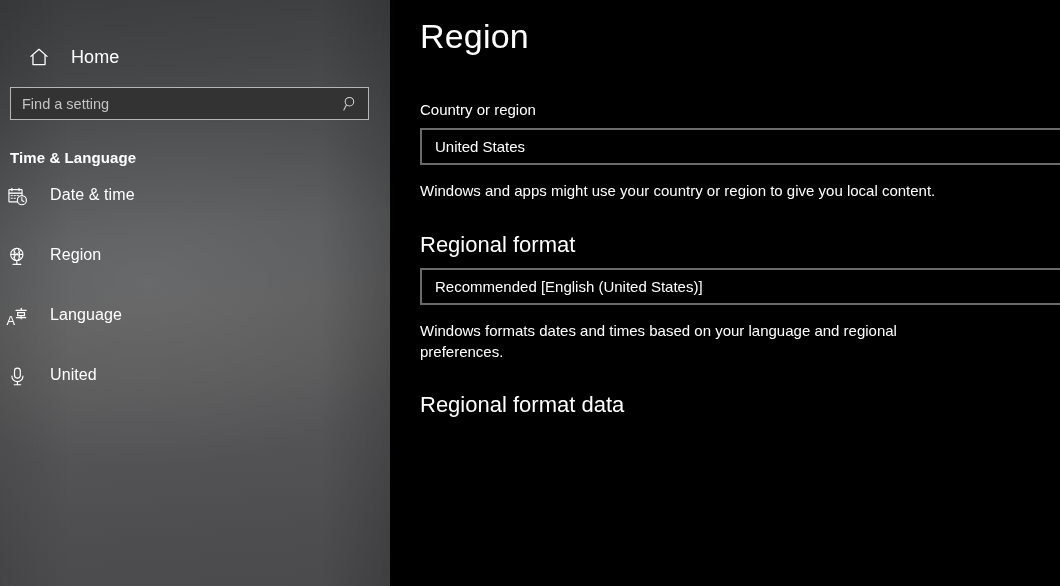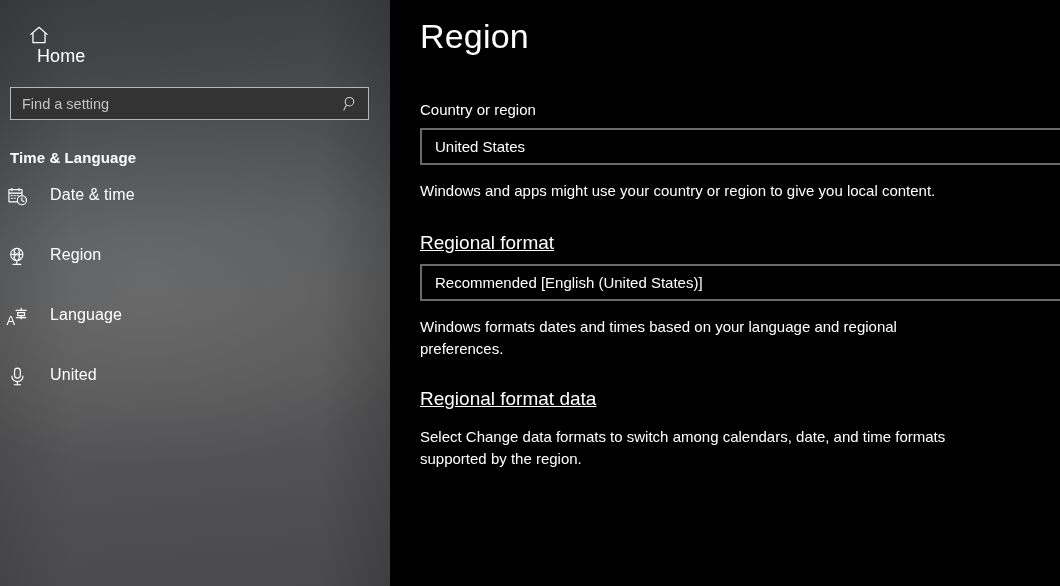--- a/index.html
+++ b/index.html
@@ -38,25 +38,25 @@
   }
   .sidebar::after{
     content:"";
     position:absolute; inset:0;
     background:linear-gradient(90deg, rgba(0,0,0,0.10) 0%, rgba(0,0,0,0) 18%, rgba(0,0,0,0) 82%, rgba(0,0,0,0.16) 100%);
     pointer-events:none;
   }
 
   .home-row {
     display:flex;
-    align-items:flex-start;
+    align-items:flex-end;
     height:44px;
     margin-top:24px;
     padding-left:28px;
-    position:relative; z-index:2;flex-direction:column;
+    position:relative; z-index:2;
   }
   .home-icon { width:34px; display:flex; align-items:center; justify-content:flex-start; }
   .home-label {
     font-size:18px;
     color:#ffffff;
     margin-left:9px;
     letter-spacing:0.1px;
   }
 
   .search-wrap {
@@ -162,26 +162,25 @@
     flex:0 0 38px;
   }
   .help-text {
     font-size:15px;
     color:#ffffff;
     margin-top:15px;
     width:560px;
     line-height:1.45;
   }
   .group-heading {
-    font-size:19px;
+    font-size:22px;
     font-weight:300;
     color:#ffffff;
     margin-top:30px;
     line-height:1.2;
-    text-decoration:underline;
   }
   .group-heading.tight { margin-top:29px; }
 </style>
 </head>
 <body>
 
 <div class="app">
 
   <div class="sidebar">
 
@@ -297,17 +296,16 @@
         <svg width="15" height="15" viewBox="0 0 24 24" fill="none" stroke="#dcdcdc" stroke-width="1.5" stroke-linecap="round" stroke-linejoin="round">
           <path d="M5 9.5 L12 15.5 L19 9.5"></path>
         </svg>
       </span>
     </div>
 
     <div class="help-text">Windows formats dates and times based on your language and regional preferences.</div>
 
     <div class="group-heading tight">Regional format data</div>
 
-    <div class="help-text">Select Change data formats to switch among calendars, date, and time formats supported by the region.</div>
 
   </div>
 
 </div>
 
 </body></html>

